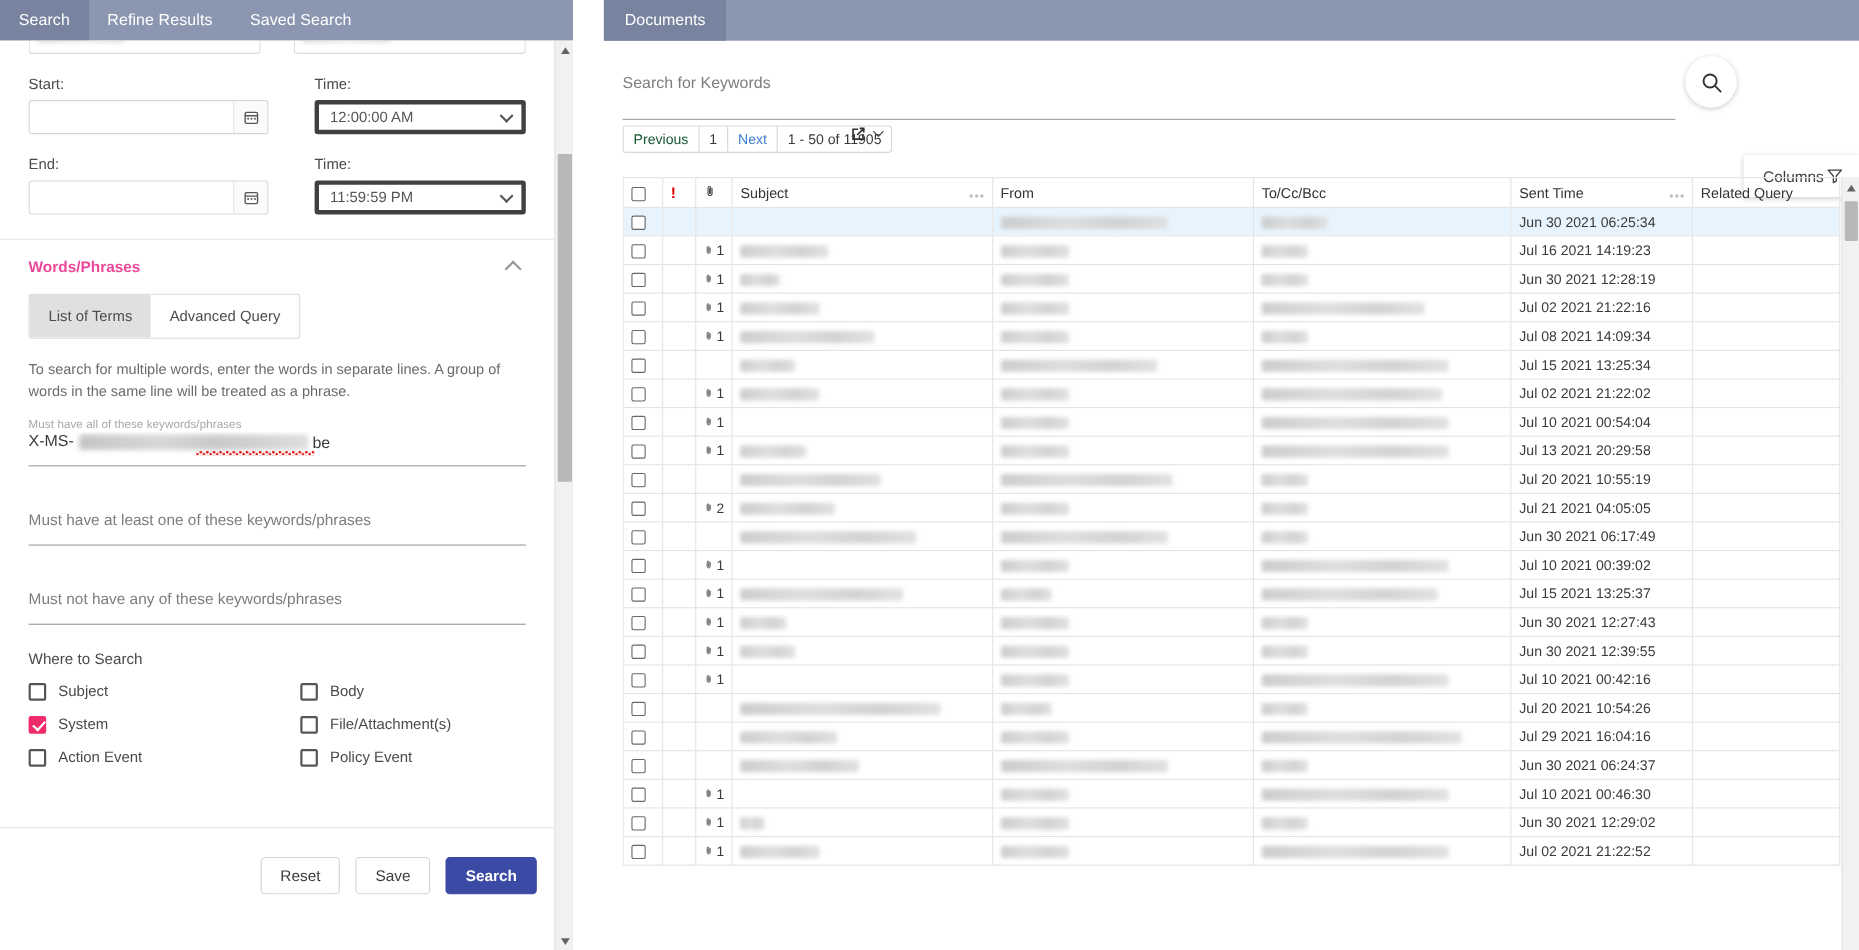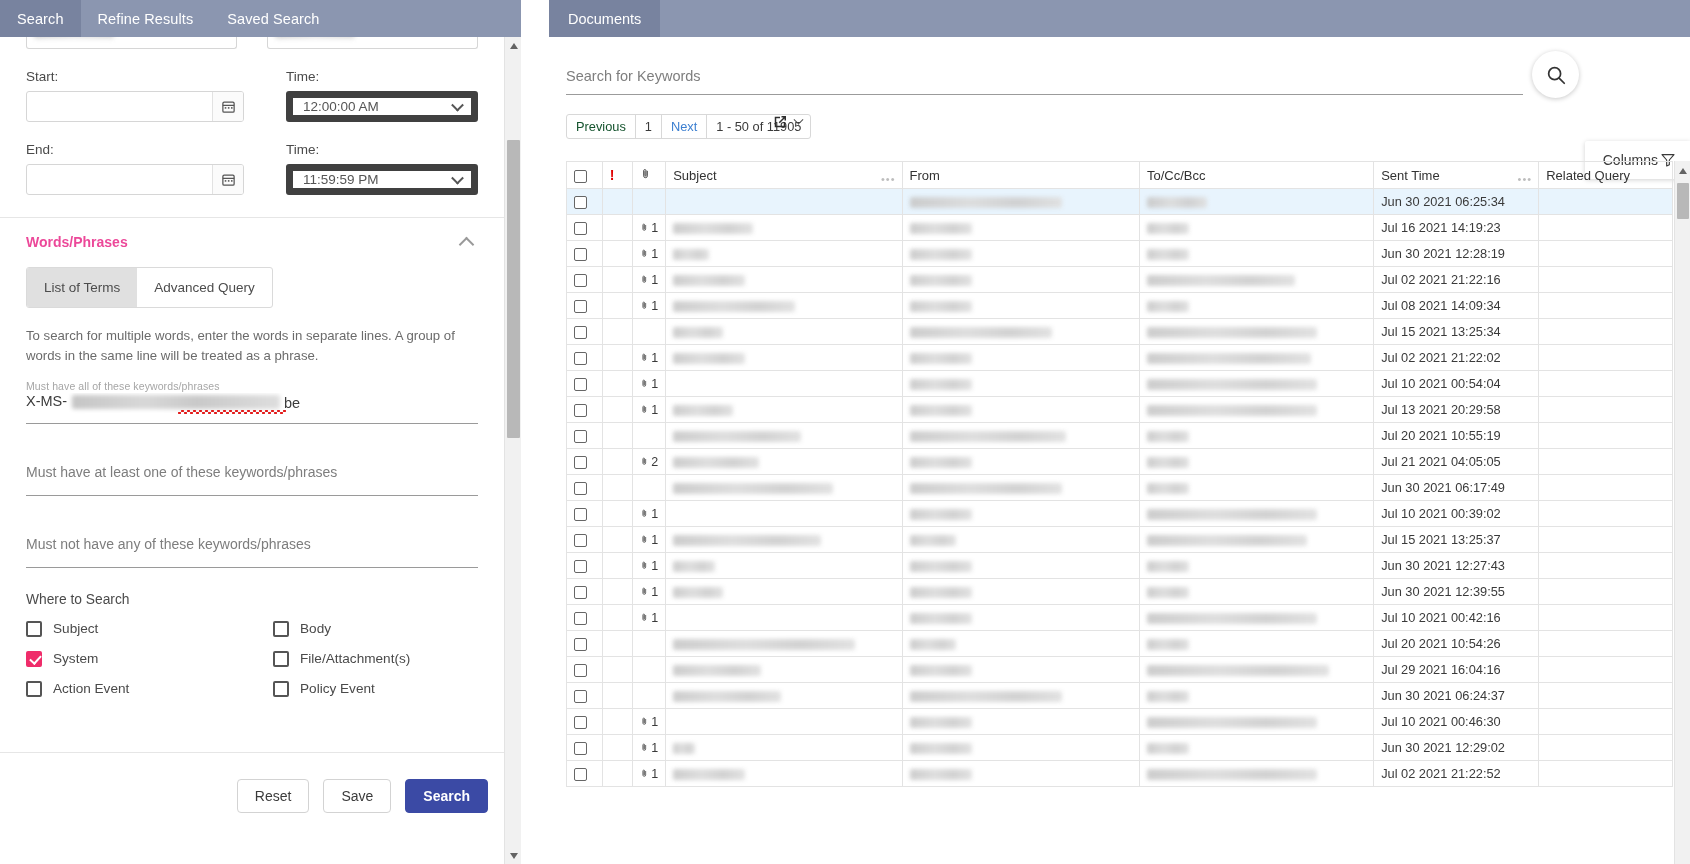--- a/index.html
+++ b/index.html
@@ -66,21 +66,21 @@
   .date-input input {
     flex: 1; border: none; outline: none; padding: 0 8px;
     font-family: "Liberation Sans", sans-serif; font-size: 13px; color:#444;
     min-width: 0; background: transparent;
   }
   .cal-btn {
     width: 31px; border-left: 1px solid #e2e2e2; background: #fbfbfb;
     display:flex; align-items:center; justify-content:center; cursor:pointer;
   }
   .select-input {
-    position:relative; height: 31px; border:7px solid #404040; border-radius:3px;
+    position:relative; height: 31px; border:4px solid #404040; border-radius:3px;
     background:#fff; display:flex; align-items:center; padding: 0 26px 0 10px;
     font-size: 13.5px; color:#555; cursor:pointer;
   }
   .chev {
     position:absolute; right: 9px; top: 50%; width: 9px; height: 9px;
     border-right: 2px solid #555; border-bottom: 2px solid #555;
     transform: translateY(-70%) rotate(45deg);
   }
 
   .section-div { border-top: 1px solid #e6e6e6; margin: 22px -26px 0 -26px; }
@@ -188,21 +188,21 @@
   .rtabbar { height: 37px; background:#8b96b0; display:flex; }
   .rtab {
     display:flex; align-items:center; padding: 0 19px; color:#fff; font-size:14.5px;
     background:#78839f; cursor:pointer;
   }
   .rbody { position:relative; height: 827px; }
 
   .kw-wrap { position:absolute; left: 17px; top: 27px; width: 957px; }
   .kw-input {
     width: 100%; border:none; border-bottom:1px solid #9b9b9b; outline:none;
-    font-size: 14.5px; color:#404040; padding: 4px 0 10px 0;
+    font-size: 14.5px; color:#404040; padding: 4px 0 24px 0;
     font-family:"Liberation Sans", sans-serif; background:transparent;
   }
   .kw-input::placeholder { color:#7e7e7e; }
   .search-circle {
     position:absolute; left: 983px; top: 14px; width: 47px; height: 47px;
     border-radius: 50%; background:#fff; box-shadow: 0 1px 5px rgba(0,0,0,.22);
     display:flex; align-items:center; justify-content:center; cursor:pointer;
   }
 
   .pager {

